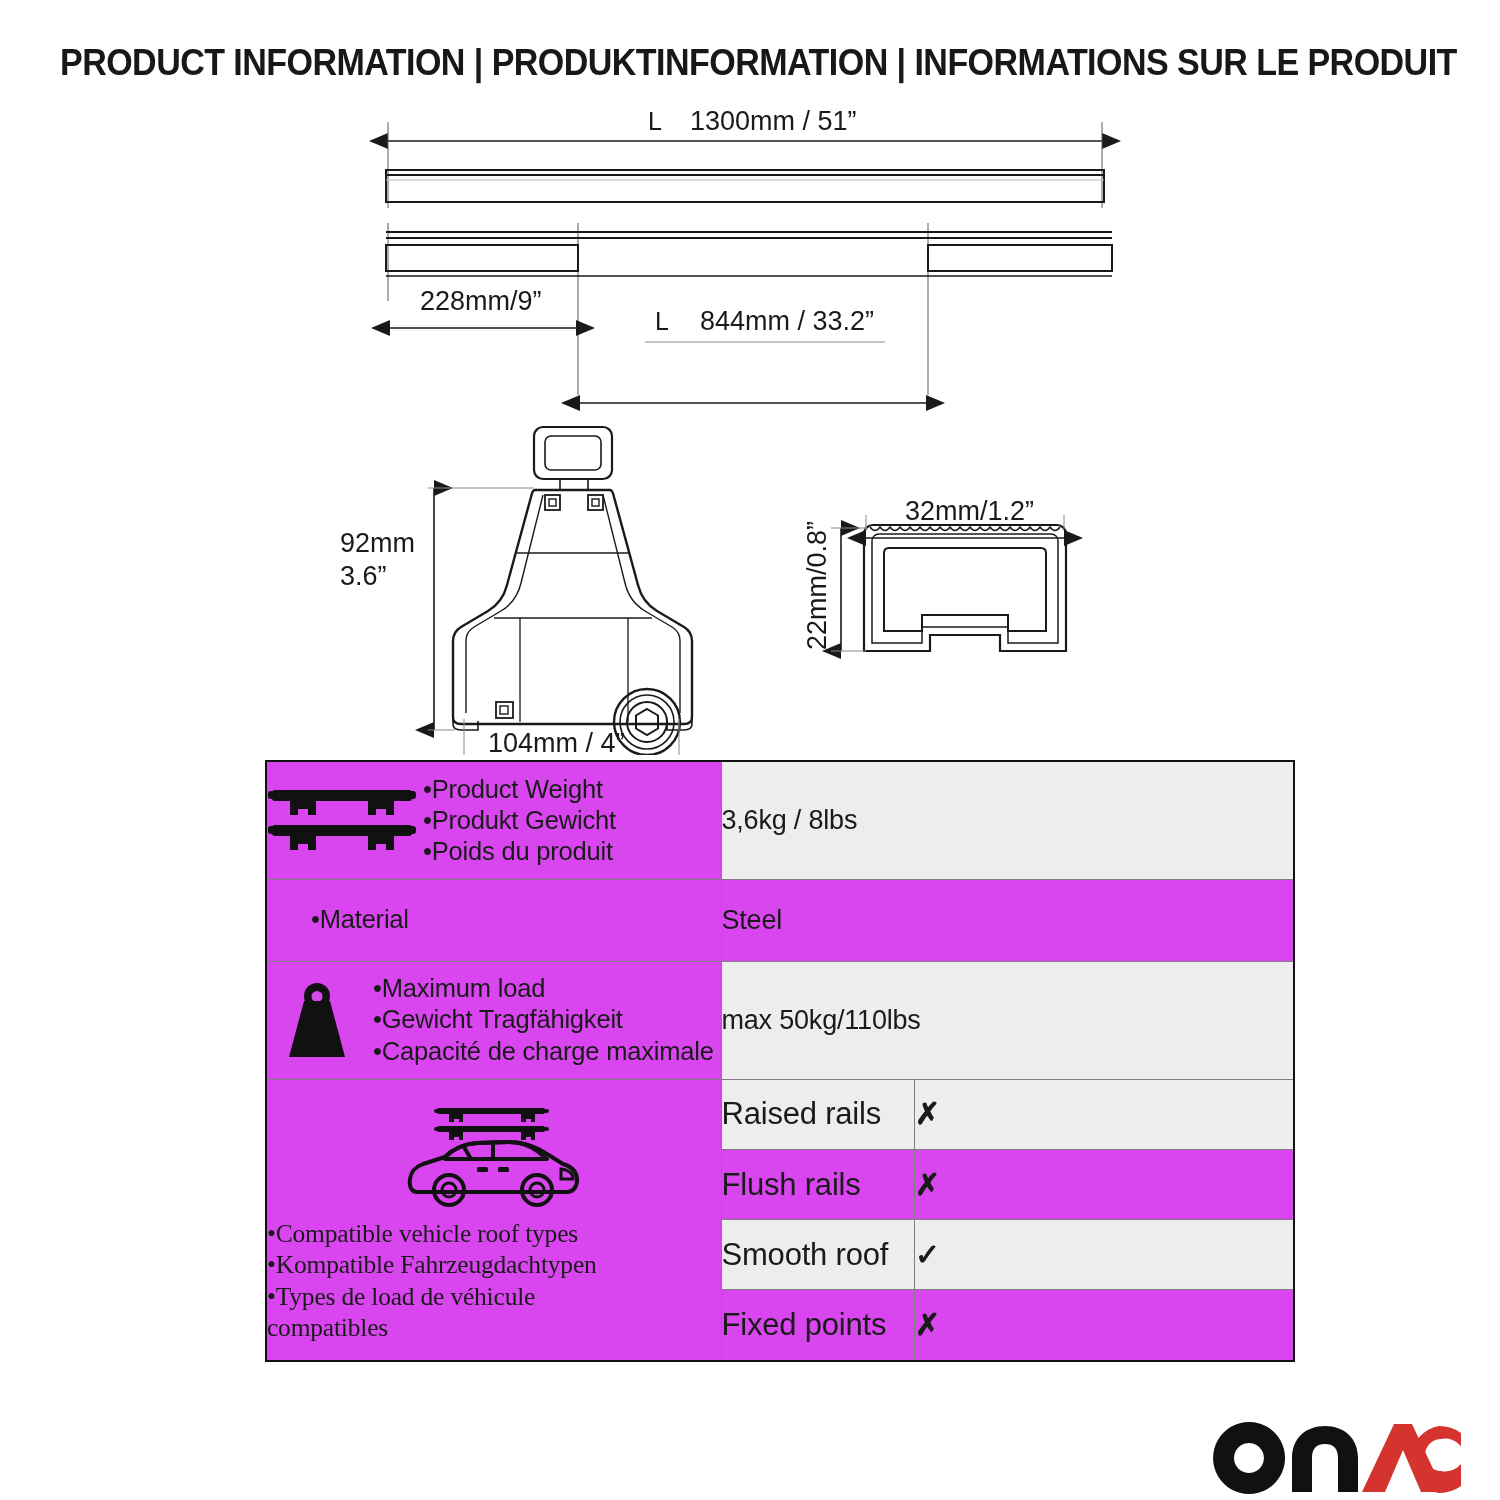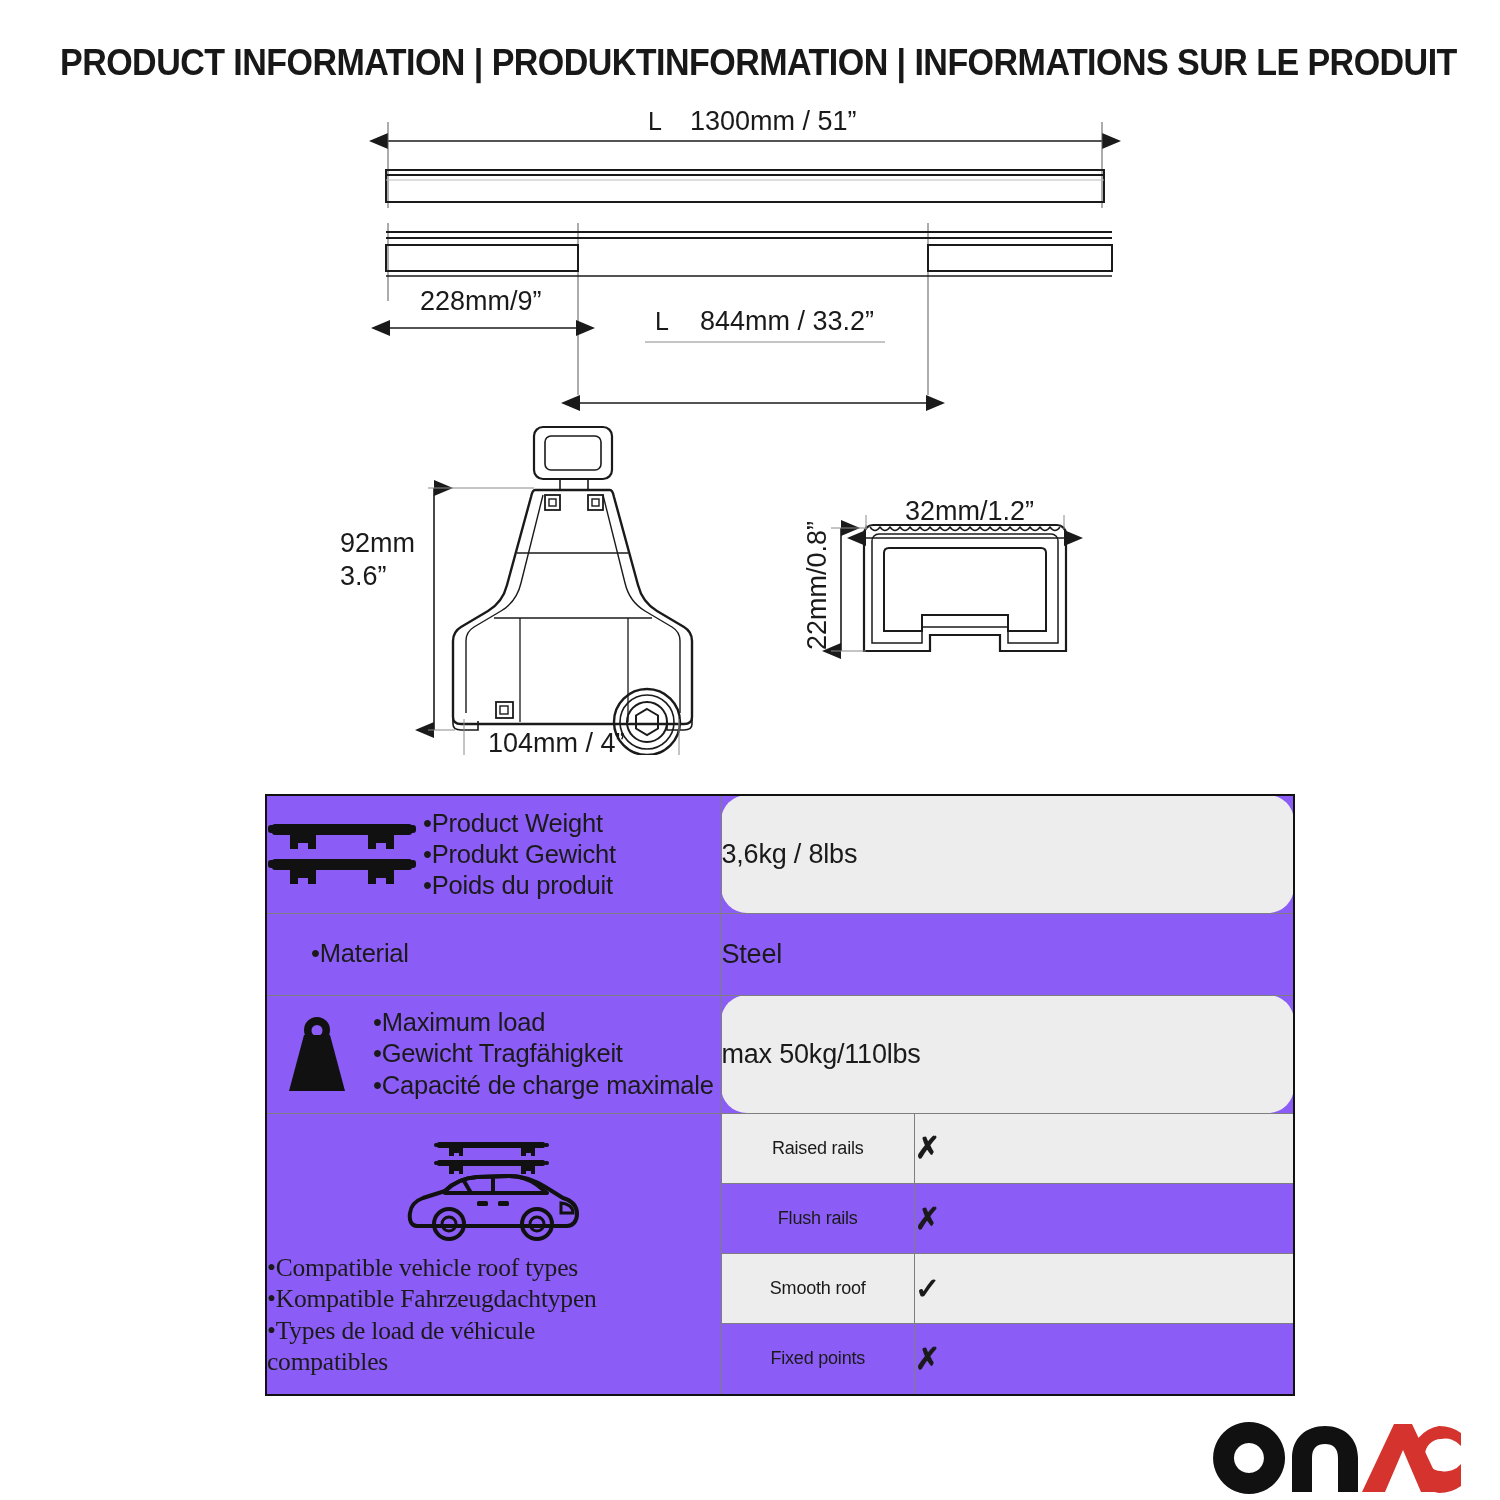--- a/index.html
+++ b/index.html
@@ -26,56 +26,55 @@
     color: #181818;
   }
 
   
   .drawing-area { position: absolute; top: 85px; left: 0; width: 1500px; height: 650px; }
   .drawing-area svg { display: block; }
 
   
   .spec-table {
     position: absolute;
-    left: 265px; top: 774px;
+    left: 265px; top: 740px;
     width: 1030px;
     border: 2px solid #111;
     border-collapse: collapse;
-    background: #8b5cf6;
+    background: #d946ef;
   }
   .spec-table td { border: 1px solid #7e7e7e; vertical-align: middle; padding: 0; }
   .shaded { background: #ededed; }
 
   .cell-icon {
     width: 455px;
     padding: 10px 14px 10px 14px;
   }
   .icon-row { display: flex; align-items: center; gap: 6px; }
   .icon-box { width: 150px; flex: 0 0 150px; display: flex; justify-content: center; align-items: center; }
   .label-list { font-size: 25.5px; line-height: 1.22; color: #1a1a1a; letter-spacing: -0.2px; }
   .label-list div { white-space: nowrap; }
 
   .cell-value {
     padding-left: 22px;
     font-size: 27px;
     color: #1a1a1a;
     letter-spacing: -0.2px;
-    border-radius: 26px;
   }
 
   .mark { font-size: 30px; font-weight: 700; line-height: 1; }
   .mark-check-big { font-size: 54px; font-weight: 700; line-height: 1; }
 
   .sub-table { width: 100%; border-collapse: collapse; }
   .sub-table td { border: 1px solid #7e7e7e; height: 70px; }
   .sub-table tr:first-child td { border-top: none; }
   .sub-table tr:last-child td { border-bottom: none; }
   .sub-table td:first-child { width: 193px; border-left: none; }
   .sub-table td:last-child { border-right: none; }
-  .sub-label { padding-left: 14px; font-size: 18px; letter-spacing: -0.2px; text-align: center; }
+  .sub-label { padding-left: 14px; font-size: 31px; letter-spacing: -0.2px; }
   .sub-mark { padding-left: 14px; }
 
   .compat-cell { padding: 8px 14px 14px 14px; font-family: Liberation Serif, serif; }
   .compat-icon { display: flex; justify-content: center; margin-bottom: 4px; }
   .compat-text { font-size: 25.5px; line-height: 1.22; letter-spacing: -0.2px; }
 
   
   .logo {
     position: absolute; right: 38px; bottom: 26px;
     display: flex; align-items: center;

